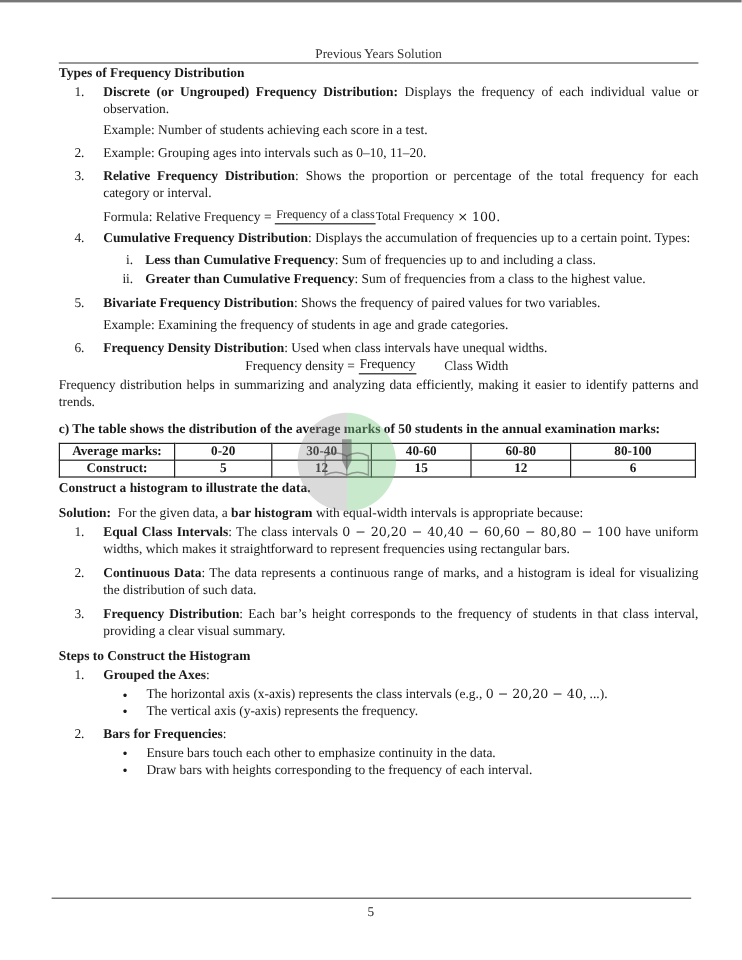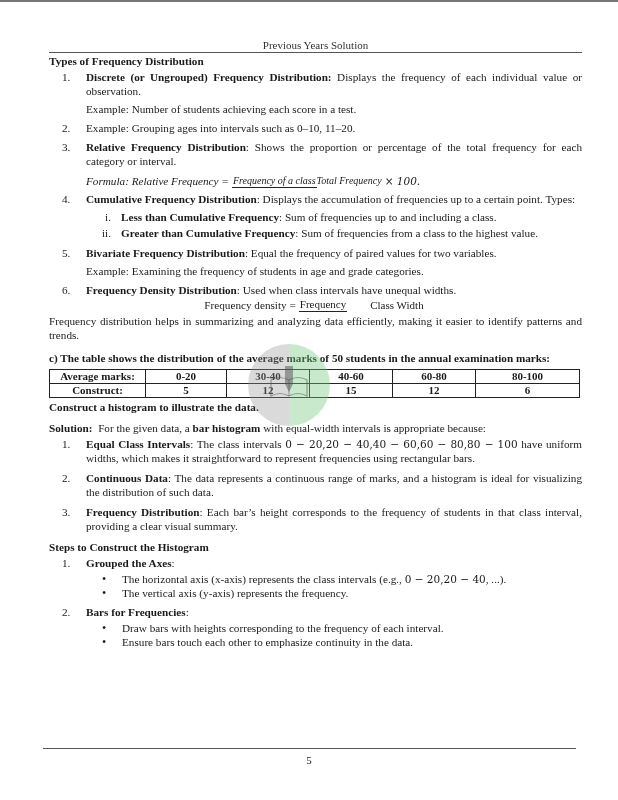--- a/index.html
+++ b/index.html
@@ -11,21 +11,21 @@
   .page { position: absolute; left: 49px; top: 38px; width: 533px; }
   .header-title { text-align: center; font-size: 11px; color: #333; height: 13px; }
   .header-rule { border-top: 1.5px solid #555; margin-top: 1px; }
   .section-heading { font-weight: bold; margin-top: 1px; }
   ol.main { margin: 0; padding: 0; list-style: none; }
   ol.main > li { position: relative; padding-left: 37px; margin-top: 2px; }
   .num { position: absolute; left: 13px; top: 0; }
   .just { text-align: justify; }
   .example { margin-top: 4px; margin-bottom: 5px; }
   b { font-weight: bold; }
-  .formula { display: flex; align-items: center; margin: 6px 0 4px 0; font-style: italic; }
+  .formula { display: flex; align-items: flex-start; margin: 6px 0 4px 0; }
   .frac { display: inline-flex; flex-direction: row; align-items: center; margin: 0 3px; font-size: 10px; line-height: 12px; }
   .frac .numr { border-bottom: 1px solid #222; padding: 0 1px; }
   .mathtxt { font-family: "DejaVu Serif", serif; font-size: 10.5px; }
   .sublist { margin: 4px 0 0 0; padding: 0; list-style: none; }
   .sublist li { position: relative; padding-left: 35px; margin-bottom: 2px; }
   .sublist .rnum { position: absolute; left: 11px; width: 14px; text-align: right; }
   .center-formula { display: flex; justify-content: center; align-items: center; margin: 1px 0 2px 0; }
   .watermark {
     position: absolute; left: 248px; top: 344px; width: 82px; height: 82px; border-radius: 50%;
     background: linear-gradient(90deg, rgba(150,150,150,0.35) 0%, rgba(150,150,150,0.35) 50%, rgba(120,200,130,0.4) 50%, rgba(120,200,130,0.4) 100%);
@@ -82,21 +82,21 @@
     <li>
       <span class="num">4.</span>
       <div class="just"><b>Cumulative Frequency Distribution</b><span>: Displays the accumulation of frequencies up to a certain point. Types:</span></div>
       <ul class="sublist">
         <li><span class="rnum">i.</span><b>Less than Cumulative Frequency</b><span>: Sum of frequencies up to and including a class.</span></li>
         <li><span class="rnum">ii.</span><b>Greater than Cumulative Frequency</b><span>: Sum of frequencies from a class to the highest value.</span></li>
       </ul>
     </li>
     <li style="margin-top:6px;">
       <span class="num">5.</span>
-      <div class="just"><b>Bivariate Frequency Distribution</b><span>: Equal the frequency of paired values for two variables.</span></div>
+      <div class="just"><b>Bivariate Frequency Distribution</b><span>: Shows the frequency of paired values for two variables.</span></div>
       <div class="example">Example: Examining the frequency of students in age and grade categories.</div>
     </li>
     <li>
       <span class="num">6.</span>
       <div class="just"><b>Frequency Density Distribution</b><span>: Used when class intervals have unequal widths.</span></div>
     </li>
   </ol>
 
   <div class="center-formula">
     <span>Frequency density =</span>
@@ -159,22 +159,22 @@
       <b>Grouped the Axes</b><span>:</span>
       <ul class="bullets">
         <li><span>The horizontal axis (x-axis) represents the class intervals (e.g., </span><span class="mathtxt">0 − 20,20 − 40</span><span>, ...).</span></li>
         <li><span>The vertical axis (y-axis) represents the frequency.</span></li>
       </ul>
     </li>
     <li style="margin-top:5px;">
       <span class="num">2.</span>
       <b>Bars for Frequencies</b><span>:</span>
       <ul class="bullets">
+        <li><span>Ensure bars touch each other to emphasize continuity in the data.</span></li>
         <li><span>Draw bars with heights corresponding to the frequency of each interval.</span></li>
-        <li><span>Ensure bars touch each other to emphasize continuity in the data.</span></li>
       </ul>
     </li>
   </ol>
 </div>
 
 <div class="watermark">
   <svg width="40" height="44" viewBox="0 0 40 44">
     <path d="M2 18 Q11 13 20 18 Q29 13 38 18 L38 34 Q29 29 20 34 Q11 29 2 34 Z" fill="none" stroke="rgba(90,90,90,0.55)" stroke-width="1.2"></path>
     <line x1="20" y1="18" x2="20" y2="34" stroke="rgba(90,90,90,0.55)" stroke-width="1"></line>
     <path d="M16 4 L24 4 L24 22 L20 30 L16 22 Z" fill="rgba(80,80,80,0.5)"></path>

